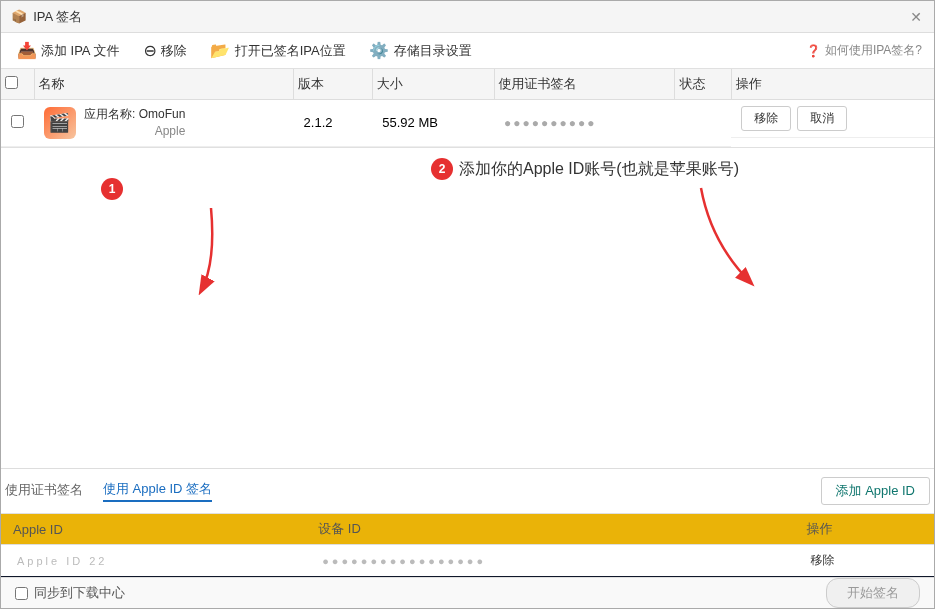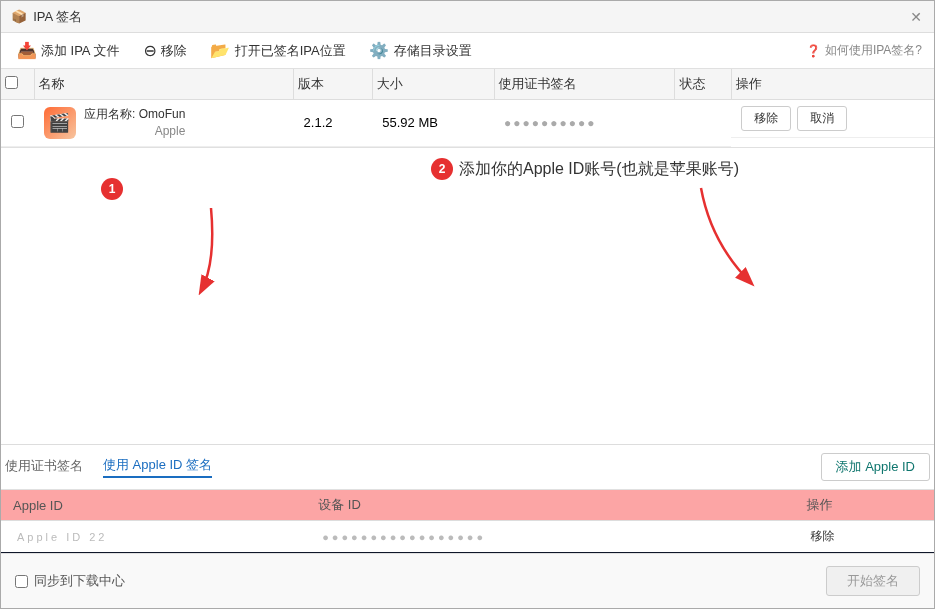--- a/index.html
+++ b/index.html
@@ -209,21 +209,21 @@
       border-radius: 3px;
       cursor: pointer;
       font-size: 13px;
       color: #0f766e;
     }
     .apple-id-table {
       width: 100%;
       border-collapse: collapse;
     }
     .apple-id-table th {
-      background: #fca5a5;
+      background: #eab308;
       border-bottom: 1px solid #ddd;
       padding: 6px 12px;
       text-align: left;
       font-weight: normal;
       font-size: 13px;
       color: #555;
     }
     .apple-id-table td {
       padding: 7px 16px;
       border-bottom: 1px solid #0f172a;
@@ -231,39 +231,39 @@
     }
     .blurred-text {
       color: #bbb;
       letter-spacing: 3px;
       font-size: 11px;
     }
     
     .footer {
       display: flex;
       align-items: center;
-      padding: 12px 14px;
+      padding: 0 14px;
       border-top: 1px solid #e0e0e0;
       background: #f9f9f9;
       gap: 10px;
     }
     .checkbox-label {
       display: flex;
       align-items: center;
       gap: 6px;
       font-size: 13px;
       color: #555;
       cursor: pointer;
     }
     .start-sign-btn {
       margin-left: auto;
       padding: 5px 20px;
       border: 1px solid #ccc;
       background: #f0f0f0;
-      border-radius: 3px;
+      border-radius: 12px;
       cursor: pointer;
       font-size: 13px;
       color: #999;
     }
   </style>
 </head>
 <body>
 
 <div class="window">
 

